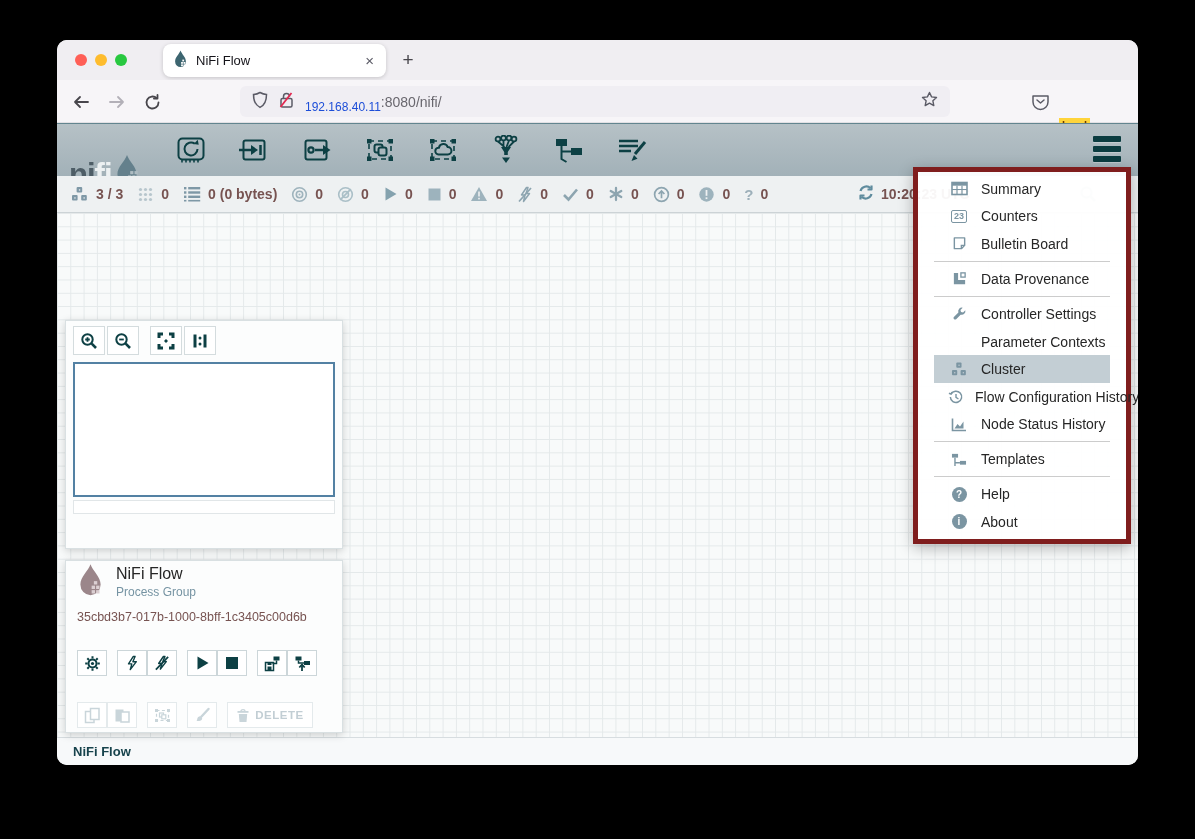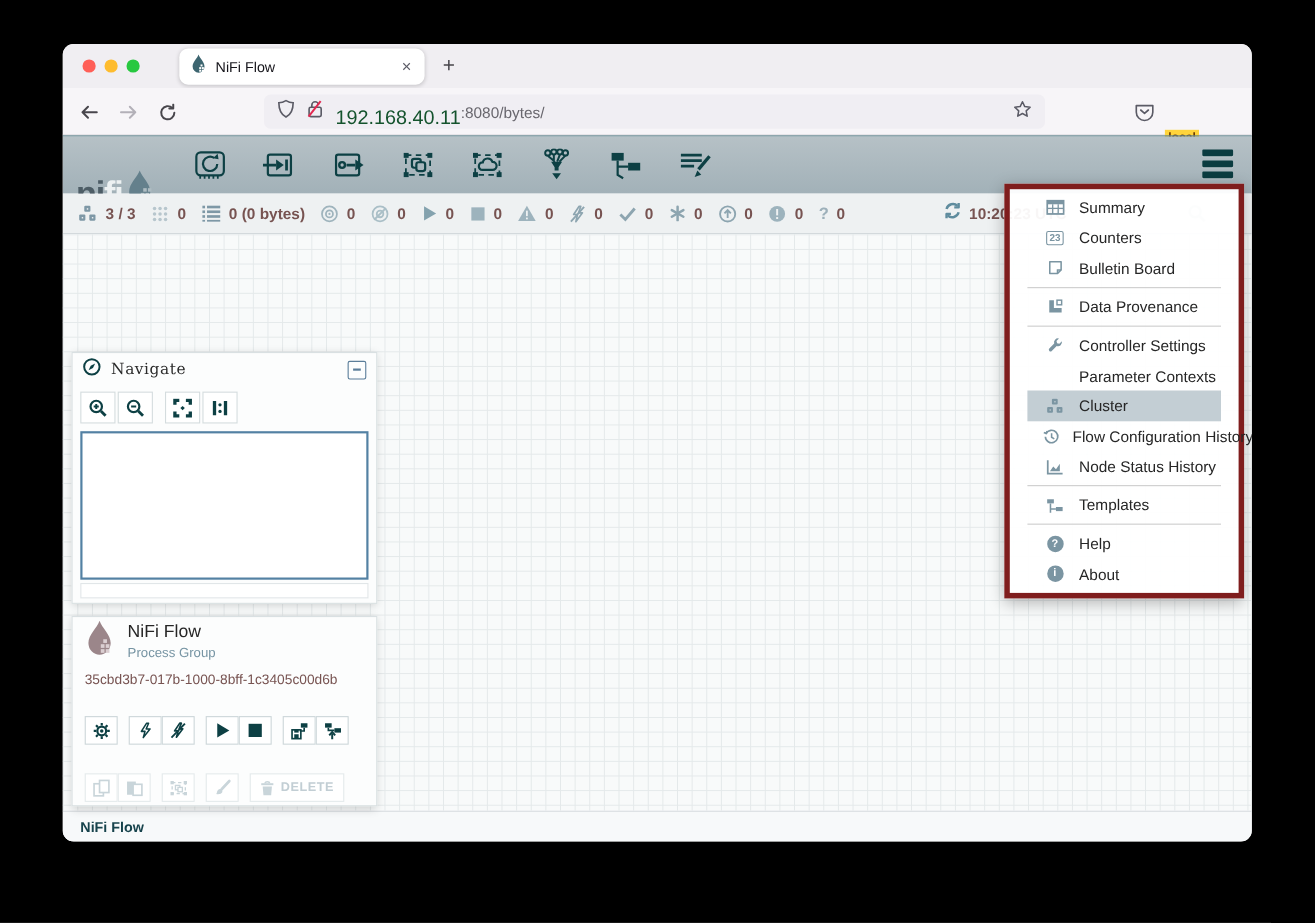--- a/index.html
+++ b/index.html
@@ -16,21 +16,21 @@
   .tab{position:absolute;left:106px;top:4px;width:223px;height:33px;background:#fff;
        border-radius:8px;box-shadow:0 1px 4px rgba(0,0,0,.18);display:flex;align-items:center;padding:0 10px;box-sizing:border-box;}
   .tab-title{font-size:13px;color:#15141a;margin-left:8px;flex:1;white-space:nowrap;overflow:hidden;}
   .tab-close{font-size:15px;color:#5b5b66;padding:0 2px;}
   .newtab{position:absolute;left:338px;top:7px;width:26px;height:26px;display:flex;align-items:center;justify-content:center;
           font-size:19px;color:#48464c;border-radius:4px;}
   .navbar{position:absolute;left:0;top:40px;width:100%;height:43px;background:#f7f5f8;border-bottom:1px solid #e2e0e4;box-sizing:border-box;}
   .navbtn{position:absolute;top:11px;width:22px;height:22px;display:flex;align-items:center;justify-content:center;}
   .urlfield{position:absolute;left:183px;top:6px;width:710px;height:31px;background:#f0eef3;border-radius:6px;
             display:flex;align-items:center;padding:0 12px;box-sizing:border-box;}
-  .url-host{font-size:18px;color:#14532d;margin-left:10px;margin-top:11px;}
+  .url-host{font-size:12px;color:#1d4ed8;margin-left:10px;margin-top:11px;}
   .url-rest{font-size:14px;color:#69676e;}
   .star{margin-left:auto;}
   .profile-wrap{position:absolute;left:1008px;top:50px;width:24px;height:24px;}
   .avatar{width:22px;height:22px;border-radius:50%;background:radial-gradient(circle at 35% 35%,#f2a65a,#d96f27);}
   .local-badge{position:absolute;left:-6px;top:-12px;background:#ffd43b;color:#6b3a00;font-size:11px;font-weight:bold;
                padding:0 3px;line-height:14px;border-bottom:2px solid #e0881a;}
   .ffburger{position:absolute;left:1048px;top:53px;width:18px;height:16px;display:flex;flex-direction:column;justify-content:space-between;}
   .ffburger i{display:block;height:1.8px;background:#45444a;border-radius:1px;}
   
   .app{position:absolute;left:0;top:83px;width:100%;height:642px;}
@@ -147,21 +147,21 @@
           </svg>
       </span>
       <span style="margin-left:10px;">
         <svg width="17" height="18" viewBox="0 0 17 18">
             <rect x="3" y="7.5" width="11" height="8.5" rx="1.5" fill="none" stroke="#5b5b66" stroke-width="1.5"></rect>
             <path d="M5.5 7.5 V5.5 a3 3 0 0 1 6 0" fill="none" stroke="#5b5b66" stroke-width="1.5"></path>
             <line x1="2.5" y1="16" x2="13.5" y2="2" stroke="#e22850" stroke-width="1.8"></line>
           </svg>
       </span>
       <span class="url-host">192.168.40.11</span>
-        <span class="url-rest">:8080/bytes/</span>
+        <span class="url-rest">:8080/nifi/</span>
       <span class="star">
         <svg width="17" height="17" viewBox="0 0 17 17">
             <path d="M8.5 1.5 l2.1 4.4 4.9.6 -3.6 3.3 .9 4.8 -4.3-2.4 -4.3 2.4 .9-4.8 L1.5 6.5 l4.9-.6 z" fill="none" stroke="#5b5b66" stroke-width="1.4" stroke-linejoin="round"></path>
           </svg>
       </span>
     </div>
     <div class="navbtn" style="left:972px;">
       <svg width="19" height="18" viewBox="0 0 19 18">
           <path d="M2 3 h15 v6 a7.5 7.5 0 0 1 -15 0 z" fill="none" stroke="#5b5b66" stroke-width="1.5" stroke-linejoin="round"></path>
           <path d="M6 7 l3.5 3 3.5-3" fill="none" stroke="#5b5b66" stroke-width="1.5" stroke-linecap="round" stroke-linejoin="round"></path>
@@ -423,32 +423,20 @@
       </span>
     </div>
 
     <div class="canvas"></div>
 
     <div class="breadcrumbbar">
       <span>NiFi Flow</span>
     </div>
 
     <div class="panel nav-panel">
-      <div class="panel-head">
-        <span>
-          <svg width="17" height="17" viewBox="0 0 17 17" fill="none" stroke="#0d4044" stroke-width="1.8">
-              <circle cx="8.5" cy="8.5" r="7"></circle>
-              <path d="M11.5 5.5 l-2 4 -4 2 2-4 z" fill="#0d4044" stroke="none"></path>
-            </svg>
-        </span>
-        <span class="panel-title">Navigate</span>
-        <span class="collapse-btn">
-            <i></i>
-          </span>
-      </div>
       <div class="nav-btns">
         <span class="sq-btn">
           <svg width="18" height="18" viewBox="0 0 18 18" fill="none" stroke="#0d4044" stroke-width="2">
               <circle cx="7.5" cy="7.5" r="5.2"></circle>
               <line x1="11.7" y1="11.7" x2="16" y2="16" stroke-width="2.6"></line>
               <path d="M7.5 5.2 v4.6 M5.2 7.5 h4.6" stroke-width="1.8"></path>
             </svg>
         </span>
         <span class="sq-btn">
           <svg width="18" height="18" viewBox="0 0 18 18" fill="none" stroke="#0d4044" stroke-width="2">

